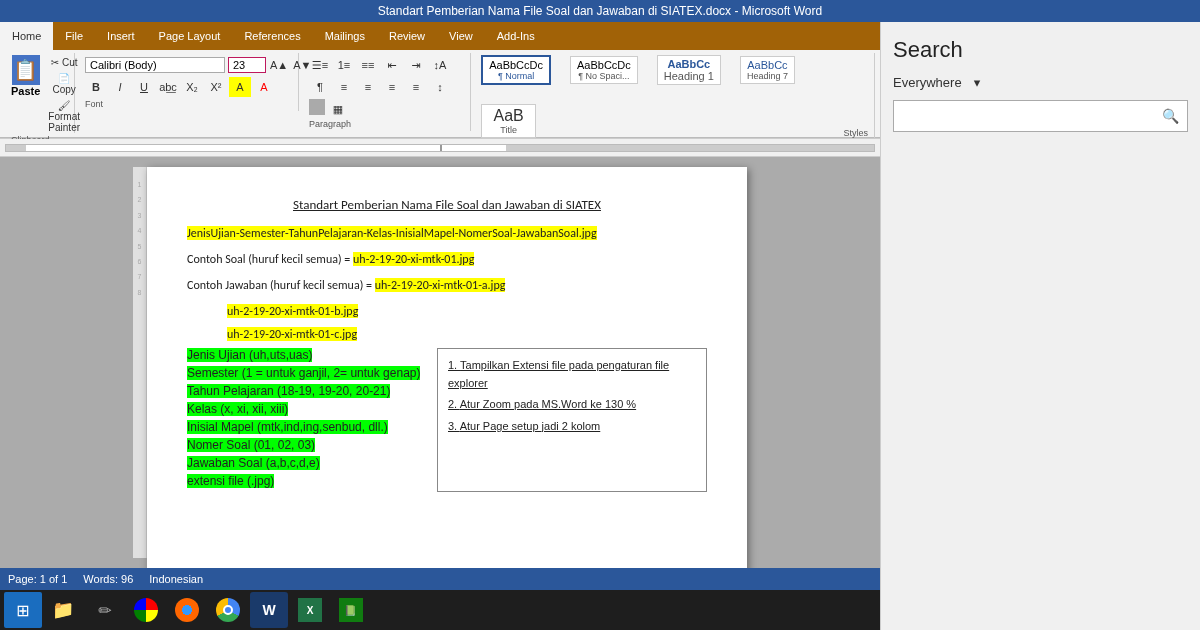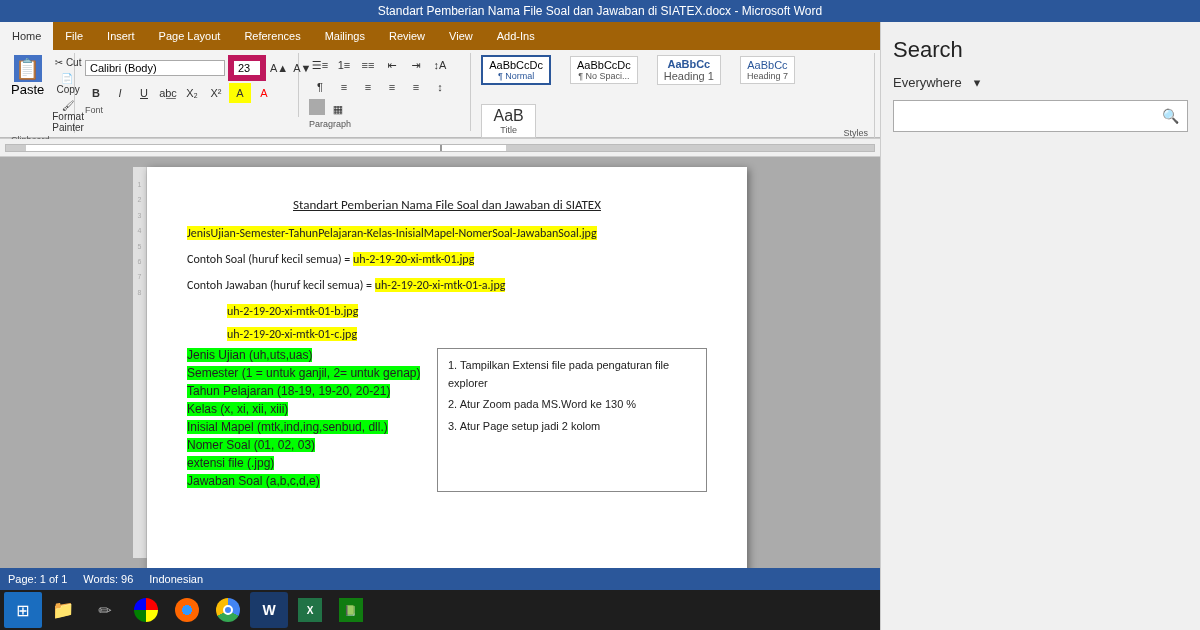--- a/index.html
+++ b/index.html
@@ -139,21 +139,21 @@
 
     .font-name-box {
       border: 1px solid #aaa;
       padding: 1px 4px;
       font-size: 11px;
       width: 140px;
       background: white;
     }
 
     .font-size-box {
-      border: 6px solid #be185d;
+      border: 1px solid #be185d;
       padding: 1px 4px;
       font-size: 11px;
       width: 38px;
       background: white;
     }
 
     .font-row2 {
       display: flex;
       align-items: center;
       gap: 2px;
@@ -406,21 +406,21 @@
         <div class="ribbon-tab">View</div>
         <div class="ribbon-tab">Add-Ins</div>
       </div>
 
       <div class="ribbon-content">
 
         <div class="clipboard-group">
           <div style="display:flex; gap:4px;">
             <button class="paste-btn">
               <div class="paste-icon" style="font-size:20px; color:white;">📋</div>
-              <span style="font-size:13px;">Paste</span>
+              <span style="font-size:11px;font-weight:bold;">Paste</span>
             </button>
             <div class="clipboard-small-btns">
               <button class="ribbon-btn">✂ Cut</button>
               <button class="ribbon-btn">📄 Copy</button>
               <button class="ribbon-btn">🖌 Format Painter</button>
             </div>
           </div>
           <span class="ribbon-group-label">Clipboard</span>
         </div>
 
@@ -552,29 +552,29 @@
             <div class="doc-green-line">
               <span class="highlight-green">Kelas (x, xi, xii, xiii)</span>
             </div>
             <div class="doc-green-line">
               <span class="highlight-green">Inisial Mapel (mtk,ind,ing,senbud, dll.)</span>
             </div>
             <div class="doc-green-line">
               <span class="highlight-green">Nomer Soal (01, 02, 03)</span>
             </div>
             <div class="doc-green-line">
+              <span class="highlight-green">Jawaban Soal (a,b,c,d,e)</span>
+            </div>
+            <div class="doc-green-line">
               <span class="highlight-green">extensi file (.jpg)</span>
             </div>
-            <div class="doc-green-line">
-              <span class="highlight-green">Jawaban Soal (a,b,c,d,e)</span>
-            </div>
           </div>
 
           <div class="right-col">
-            <div style="font-size:11px;">
+            <div style="font-size:11px;text-decoration:underline;">
               <div style="margin-bottom:4px;">
                 <span>1. </span><span>Tampilkan Extensi file pada pengaturan file explorer</span>
               </div>
               <div style="margin-bottom:4px;">
                 <span>2. </span><span>Atur Zoom pada MS.Word ke 130 %</span>
               </div>
               <div style="margin-bottom:4px;">
                 <span>3. </span><span>Atur Page setup jadi 2 kolom</span>
               </div>
             </div>

